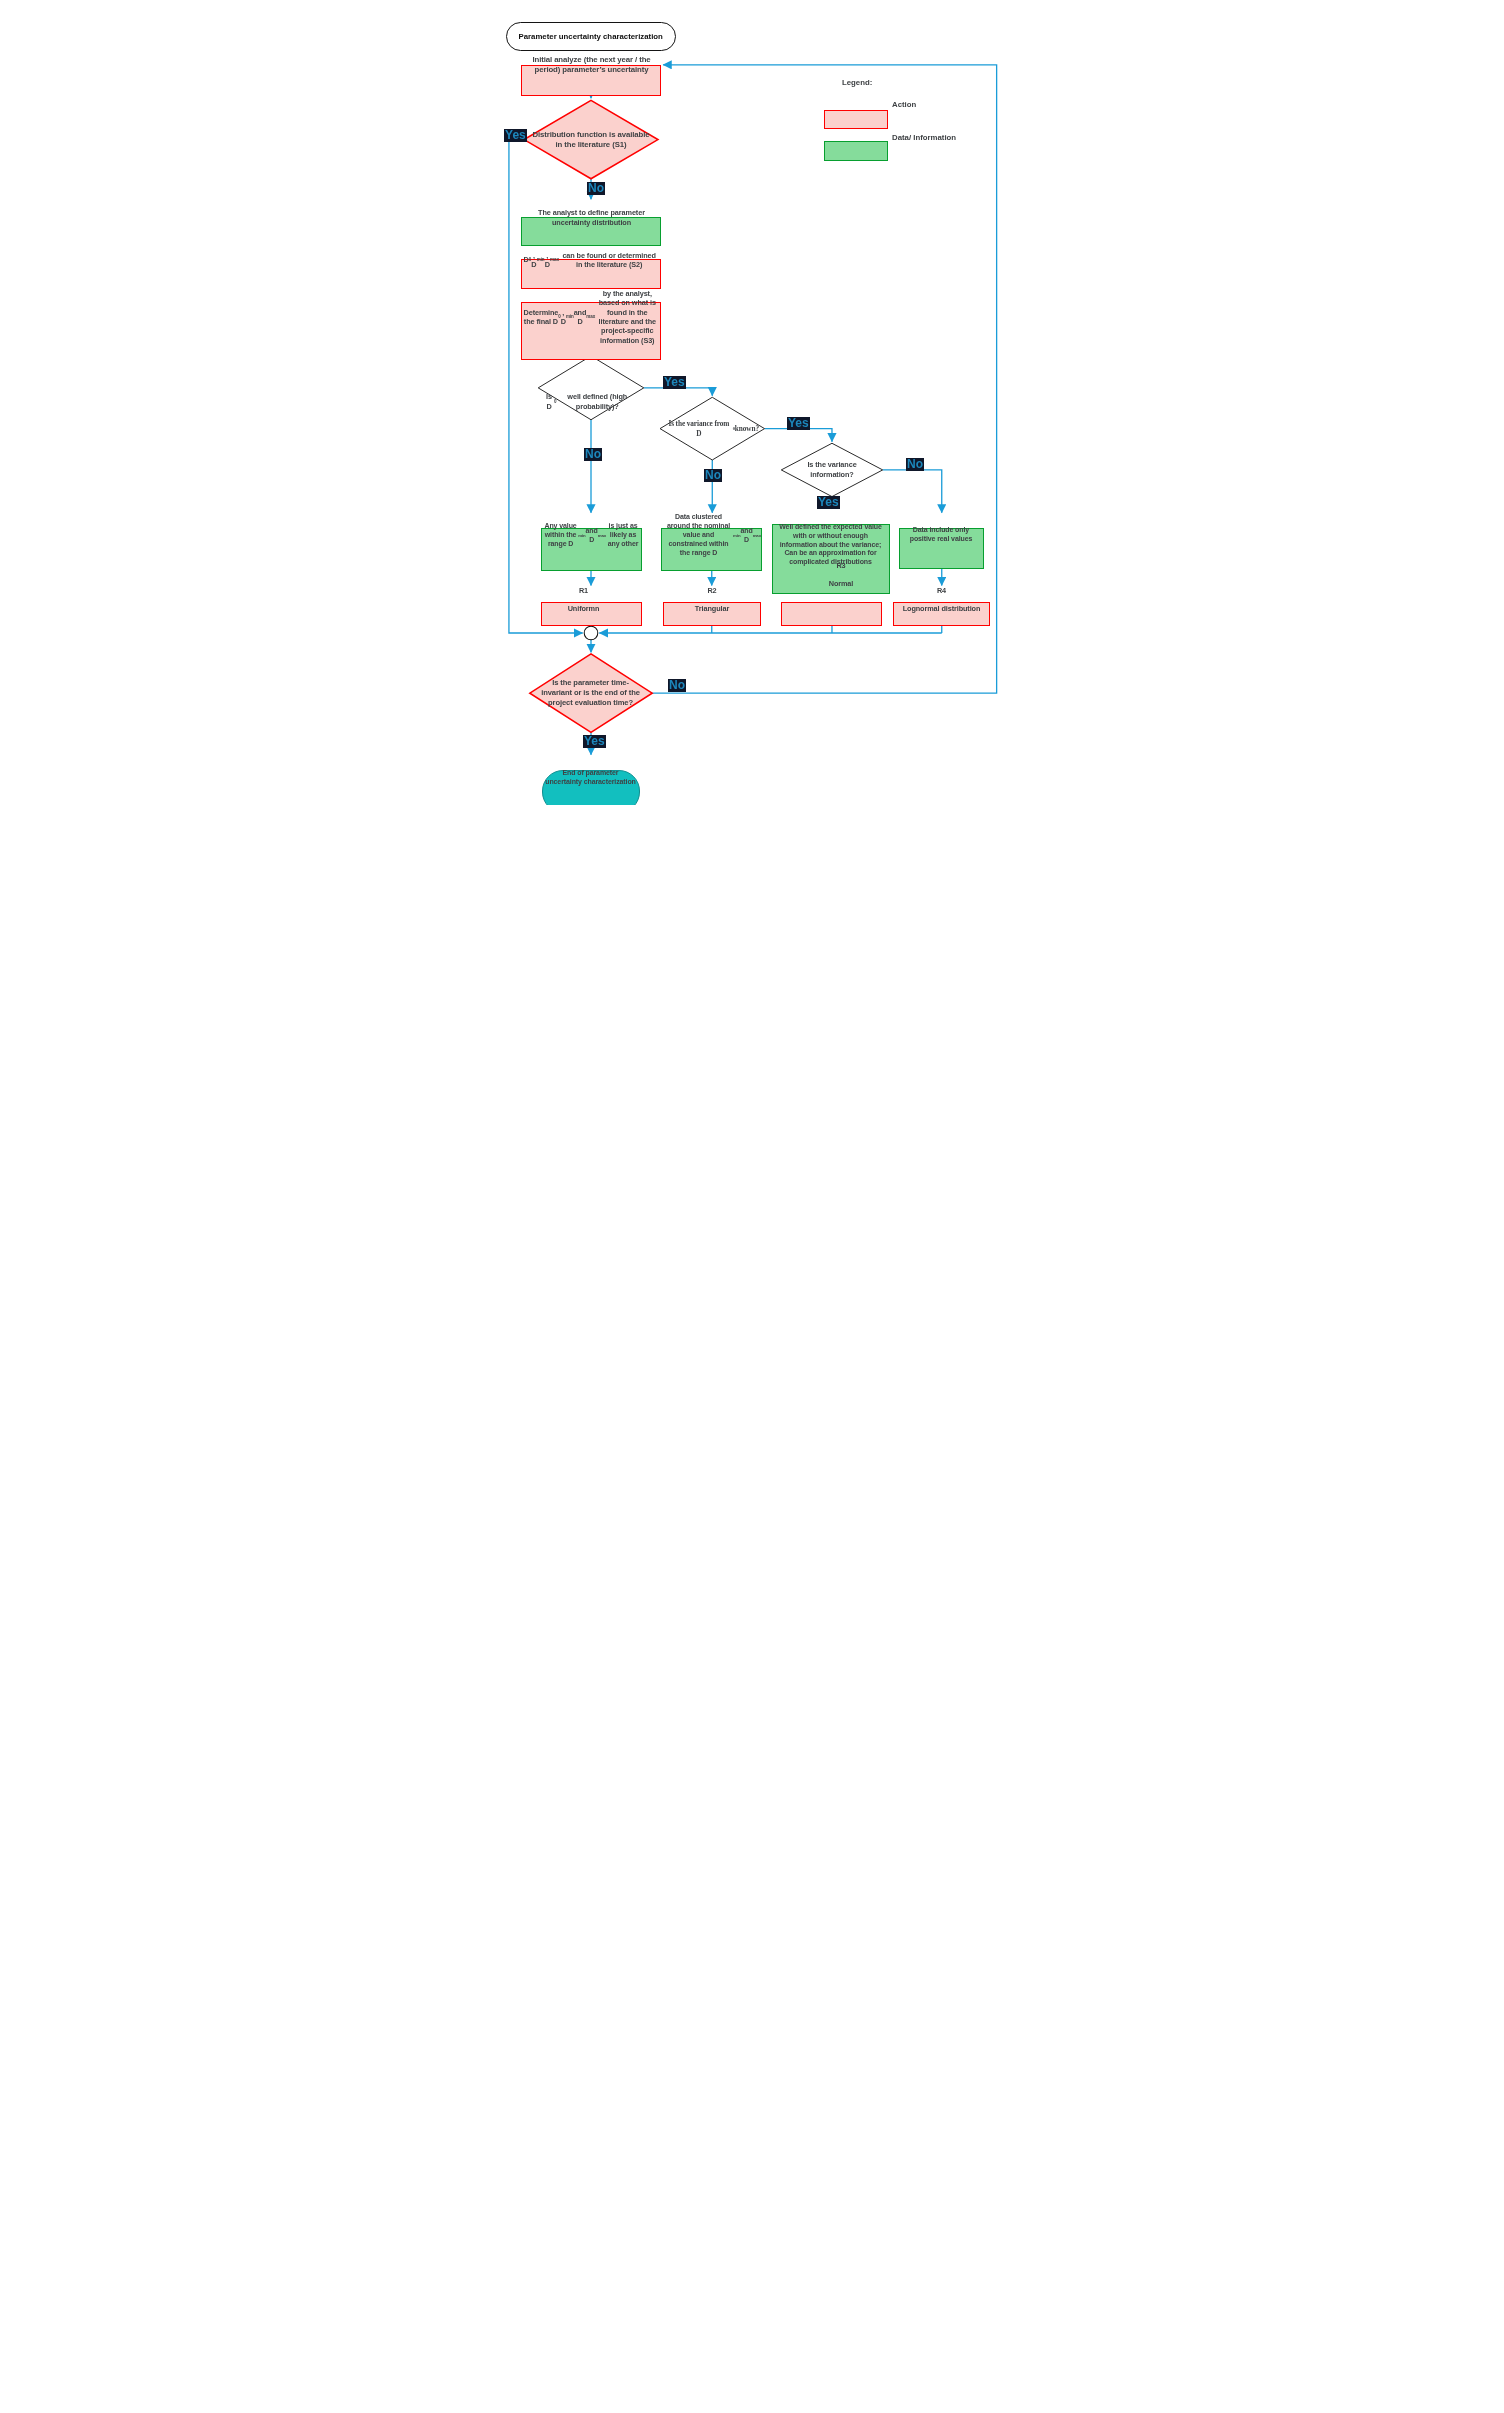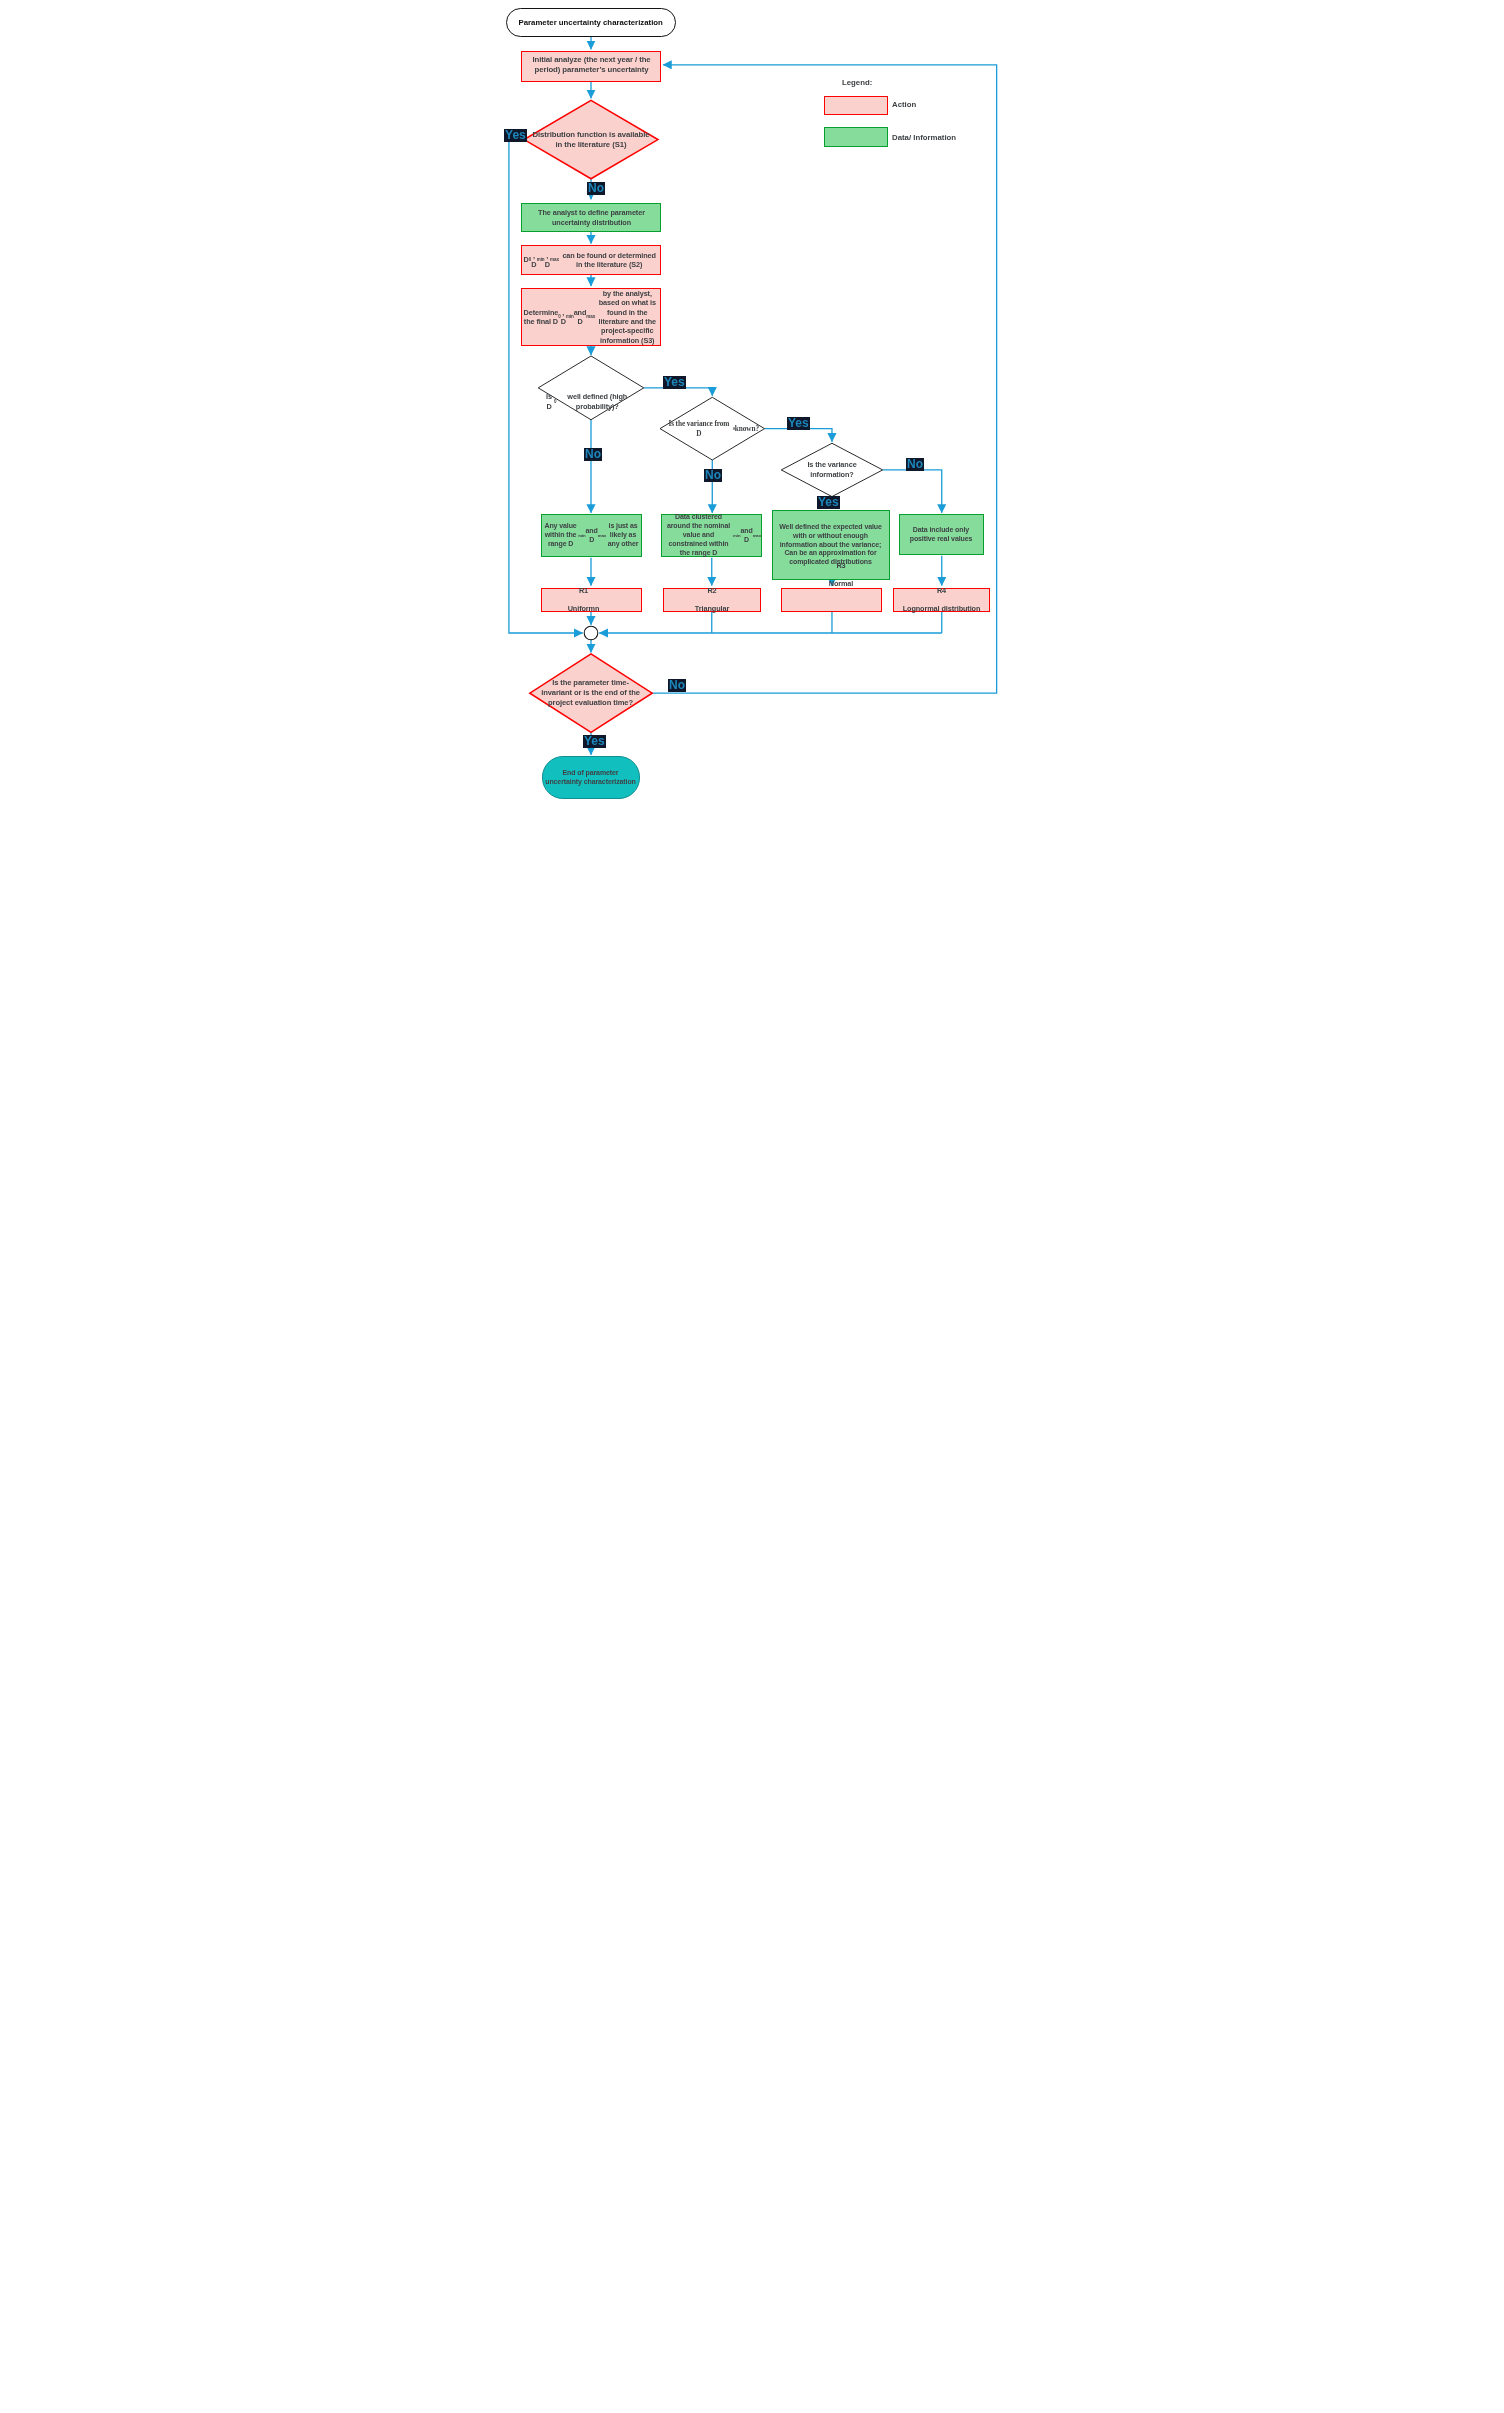--- a/index.html
+++ b/index.html
@@ -1,18 +1,18 @@
 <!DOCTYPE html>
 <html style="font-size:8.4px"><head>
 <meta charset="utf-8">
 <style>
   html,body{margin:0;padding:0;background:#ffffff;font-family:"Liberation Sans",sans-serif;}
   #canvas{position:relative;width:502px;height:805px;margin:0 auto;background:#fff;overflow:hidden;}
   #wires{position:absolute;left:0;top:0;z-index:1;}
-  .shape{position:absolute;box-sizing:border-box;z-index:2;display:flex;align-items:center;justify-content:center;text-align:right;}
+  .shape{position:absolute;box-sizing:border-box;z-index:2;display:flex;align-items:center;justify-content:center;text-align:right;margin-top:14px;}
   .node-text{position:absolute;box-sizing:border-box;z-index:3;display:flex;align-items:center;justify-content:center;text-align:center;
              font-weight:bold;color:#3f4245;line-height:1.28;letter-spacing:-0.1px;white-space:pre-line;}
   .action{background:#fbd1cd;border:1.6px solid #ff0000;}
   .data{background:#85dc9b;border:1.6px solid #079f2f;}
   .terminator{background:#ffffff;border:1px solid #141414;border-radius:15px;color:#0d0d0d;font-weight:bold;}
   .terminator-end{background:#12bfbf;border:1.6px solid #0f8f91;border-radius:21px;}
   .fs15{font-size:7.8px;}.fs14{font-size:7.3px;}.fs135{font-size:7px;}
   .lbl{position:absolute;z-index:4;font-weight:bold;font-size:12px;color:#1c86bb;background:#0f172a;padding:0 1px;line-height:1.1;}
   .legend-title{position:absolute;z-index:3;font-weight:bold;font-size:7.8px;color:#3f4245;}
   .legend-label{position:absolute;z-index:3;font-weight:bold;font-size:7.8px;color:#3f4245;}

